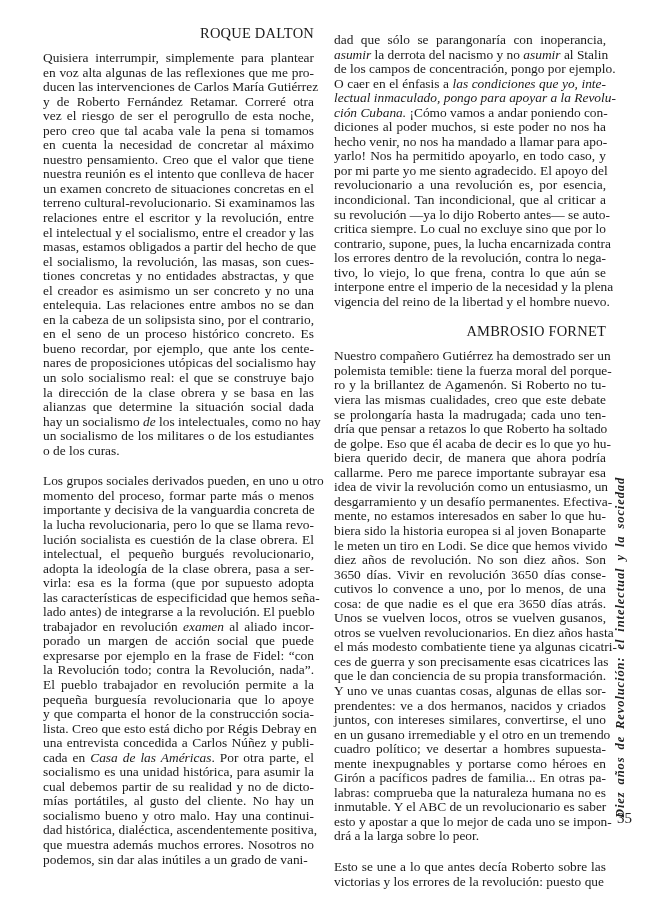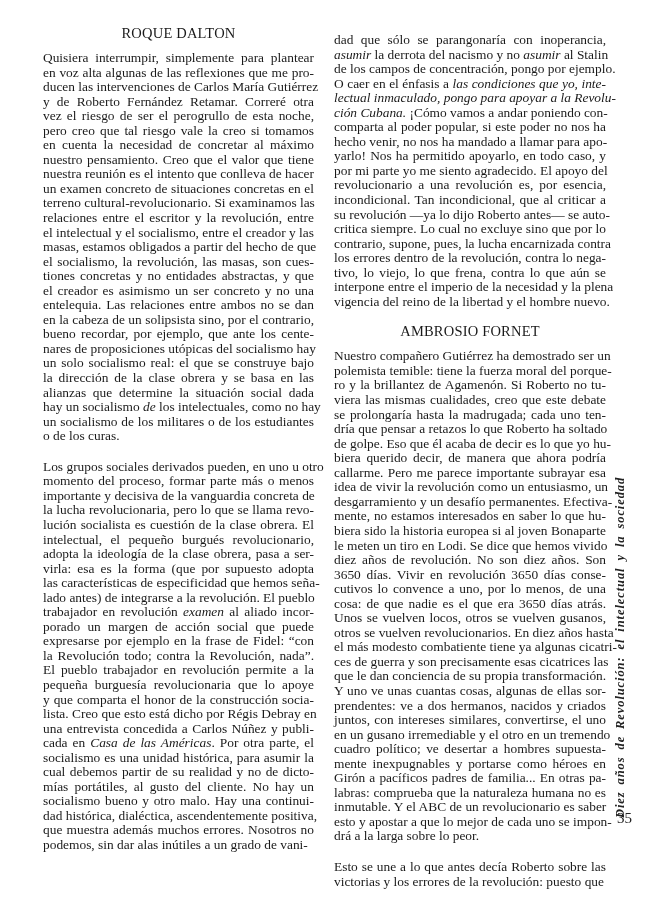--- a/index.html
+++ b/index.html
@@ -11,21 +11,21 @@
     .page { position: absolute; inset: 0; }
     .col {
       position: absolute; top: 0;
       font-size: 13.4px; line-height: 14.55px;
       text-align: justify; hyphens: manual;
     }
     .col-left { left: 43px; width: 271px; top: 25px; }
     .col-right { left: 334px; width: 272px; top: 33px; }
     .heading {
       font-size: 14.5px; letter-spacing: 0.2px; margin: 0 0 10px 0;
-      font-weight: normal; text-align: center; line-height: 16px;
+      font-weight: normal; text-align: right; line-height: 16px;
     }
     .para { margin: 0; }
     .para + .para { margin-top: 16px; }
     .line { display: block; text-align: justify; text-align-last: justify; white-space: nowrap; overflow: visible; }
     .line.last { text-align-last: left; }
     em { font-style: italic; }
     .section-gap { height: 14px; }
     .running-title {
       position: absolute; left: 613px; top: 818px;
       transform-origin: 0 0; transform: rotate(-90deg);
@@ -45,34 +45,35 @@
 
   <div class="col col-left">
     <h2 class="heading">ROQUE DALTON</h2>
     <div id="left-paras">
         <p class="para">
           <span class="line">Quisiera interrumpir, simplemente para plantear</span>
           <span class="line">en voz alta algunas de las reflexiones que me pro-</span>
           <span class="line">ducen las intervenciones de Carlos María Gutiérrez</span>
           <span class="line">y de Roberto Fernández Retamar. Correré otra</span>
           <span class="line">vez el riesgo de ser el perogrullo de esta noche,</span>
-          <span class="line">pero creo que tal riesgo vale la creo si tomamos</span>
+          <span class="line">pero creo que tal acaba vale la pena si tomamos</span>
           <span class="line">en cuenta la necesidad de concretar al máximo</span>
           <span class="line">nuestro pensamiento. Creo que el valor que tiene</span>
           <span class="line">nuestra reunión es el intento que conlleva de hacer</span>
           <span class="line">un examen concreto de situaciones concretas en el</span>
           <span class="line">terreno cultural-revolucionario. Si examinamos las</span>
           <span class="line">relaciones entre el escritor y la revolución, entre</span>
           <span class="line">el intelectual y el socialismo, entre el creador y las</span>
           <span class="line">masas, estamos obligados a partir del hecho de que</span>
           <span class="line">el socialismo, la revolución, las masas, son cues-</span>
           <span class="line">tiones concretas y no entidades abstractas, y que</span>
           <span class="line">el creador es asimismo un ser concreto y no una</span>
           <span class="line">entelequia. Las relaciones entre ambos no se dan</span>
           <span class="line">en la cabeza de un solipsista sino, por el contrario,</span>
+          <span class="line">en el seno de un proceso histórico concreto. Es</span>
           <span class="line">bueno recordar, por ejemplo, que ante los cente-</span>
           <span class="line">nares de proposiciones utópicas del socialismo hay</span>
           <span class="line">un solo socialismo real: el que se construye bajo</span>
           <span class="line">la dirección de la clase obrera y se basa en las</span>
           <span class="line">alianzas que determine la situación social dada</span>
           <span class="line">hay un socialismo <em>de</em> los intelectuales, como no hay</span>
           <span class="line">un socialismo de los militares o de los estudiantes</span>
           <span class="line last">o de los curas.</span>
         </p>
         <p class="para">
@@ -109,21 +110,21 @@
 
   <div class="col col-right">
     <div id="right-paras-before">
         <p class="para">
           <span class="line">dad que sólo se parangonaría con inoperancia,</span>
           <span class="line"><em>asumir</em> la derrota del nacismo y no <em>asumir</em> al Stalin</span>
           <span class="line">de los campos de concentración, pongo por ejemplo.</span>
           <span class="line">O caer en el énfasis a <em>las condiciones que yo, inte-</em></span>
           <span class="line"><em>lectual inmaculado, pongo para apoyar a la Revolu-</em></span>
           <span class="line"><em>ción Cubana.</em> ¡Cómo vamos a andar poniendo con-</span>
-          <span class="line">comparta al poder popular, si este poder no nos ha</span>
+          <span class="line">diciones al poder muchos, si este poder no nos ha</span>
           <span class="line">hecho venir, no nos ha mandado a llamar para apo-</span>
           <span class="line">yarlo! Nos ha permitido apoyarlo, en todo caso, y</span>
           <span class="line">por mi parte yo me siento agradecido. El apoyo del</span>
           <span class="line">revolucionario a una revolución es, por esencia,</span>
           <span class="line">incondicional. Tan incondicional, que al criticar a</span>
           <span class="line">su revolución —ya lo dijo Roberto antes— se auto-</span>
           <span class="line">critica siempre. Lo cual no excluye sino que por lo</span>
           <span class="line">contrario, supone, pues, la lucha encarnizada contra</span>
           <span class="line">los errores dentro de la revolución, contra lo nega-</span>
           <span class="line">tivo, lo viejo, lo que frena, contra lo que aún se</span>

